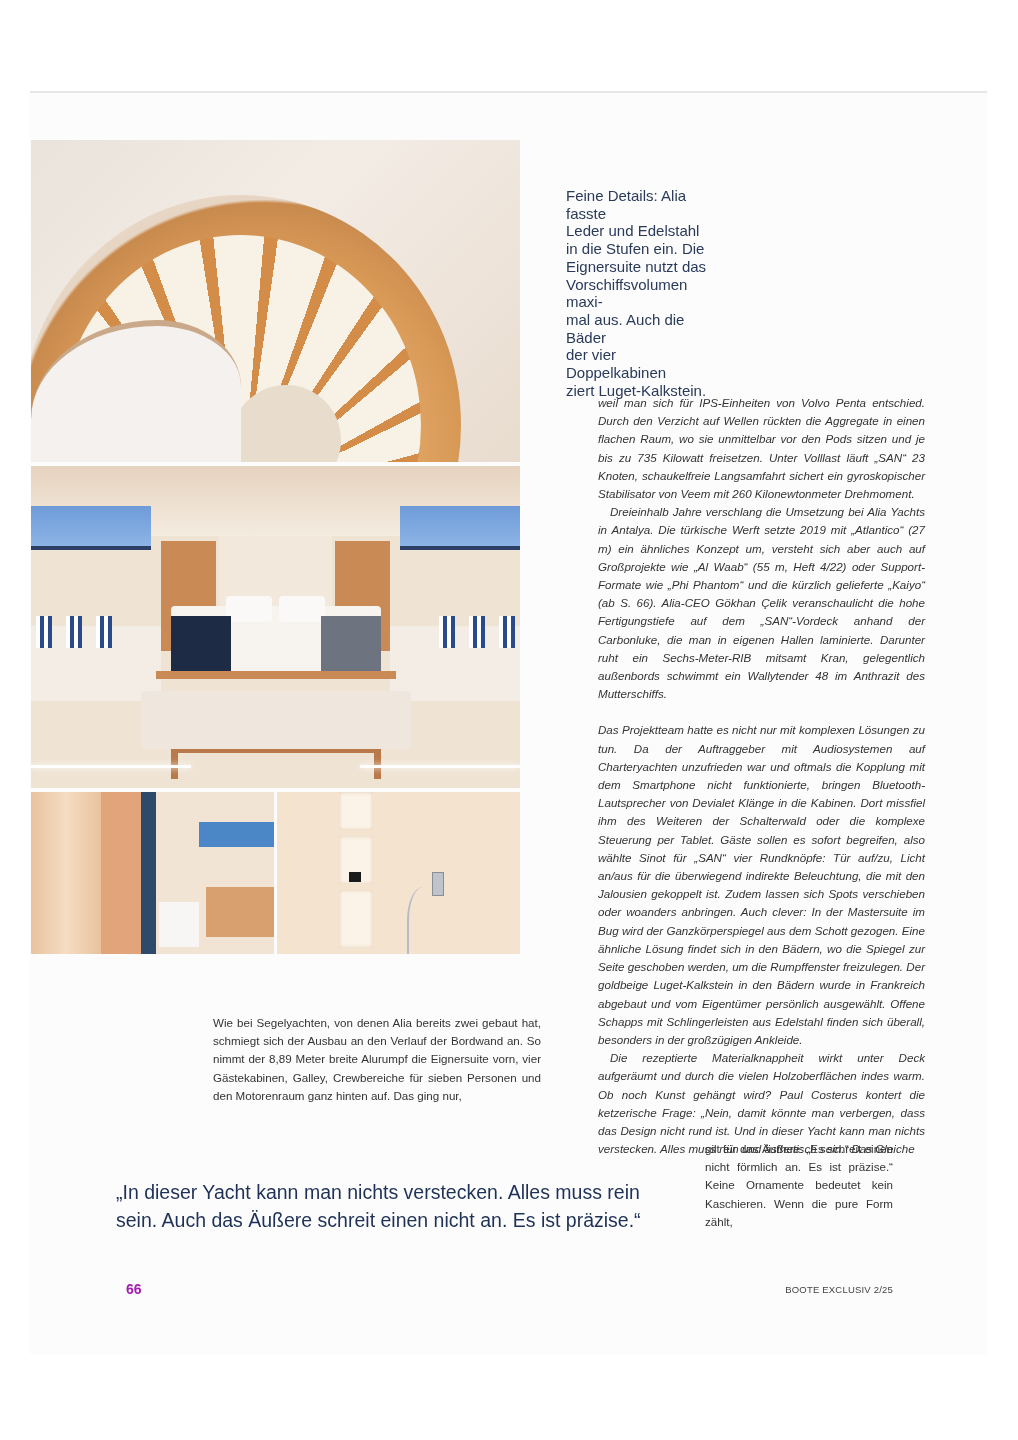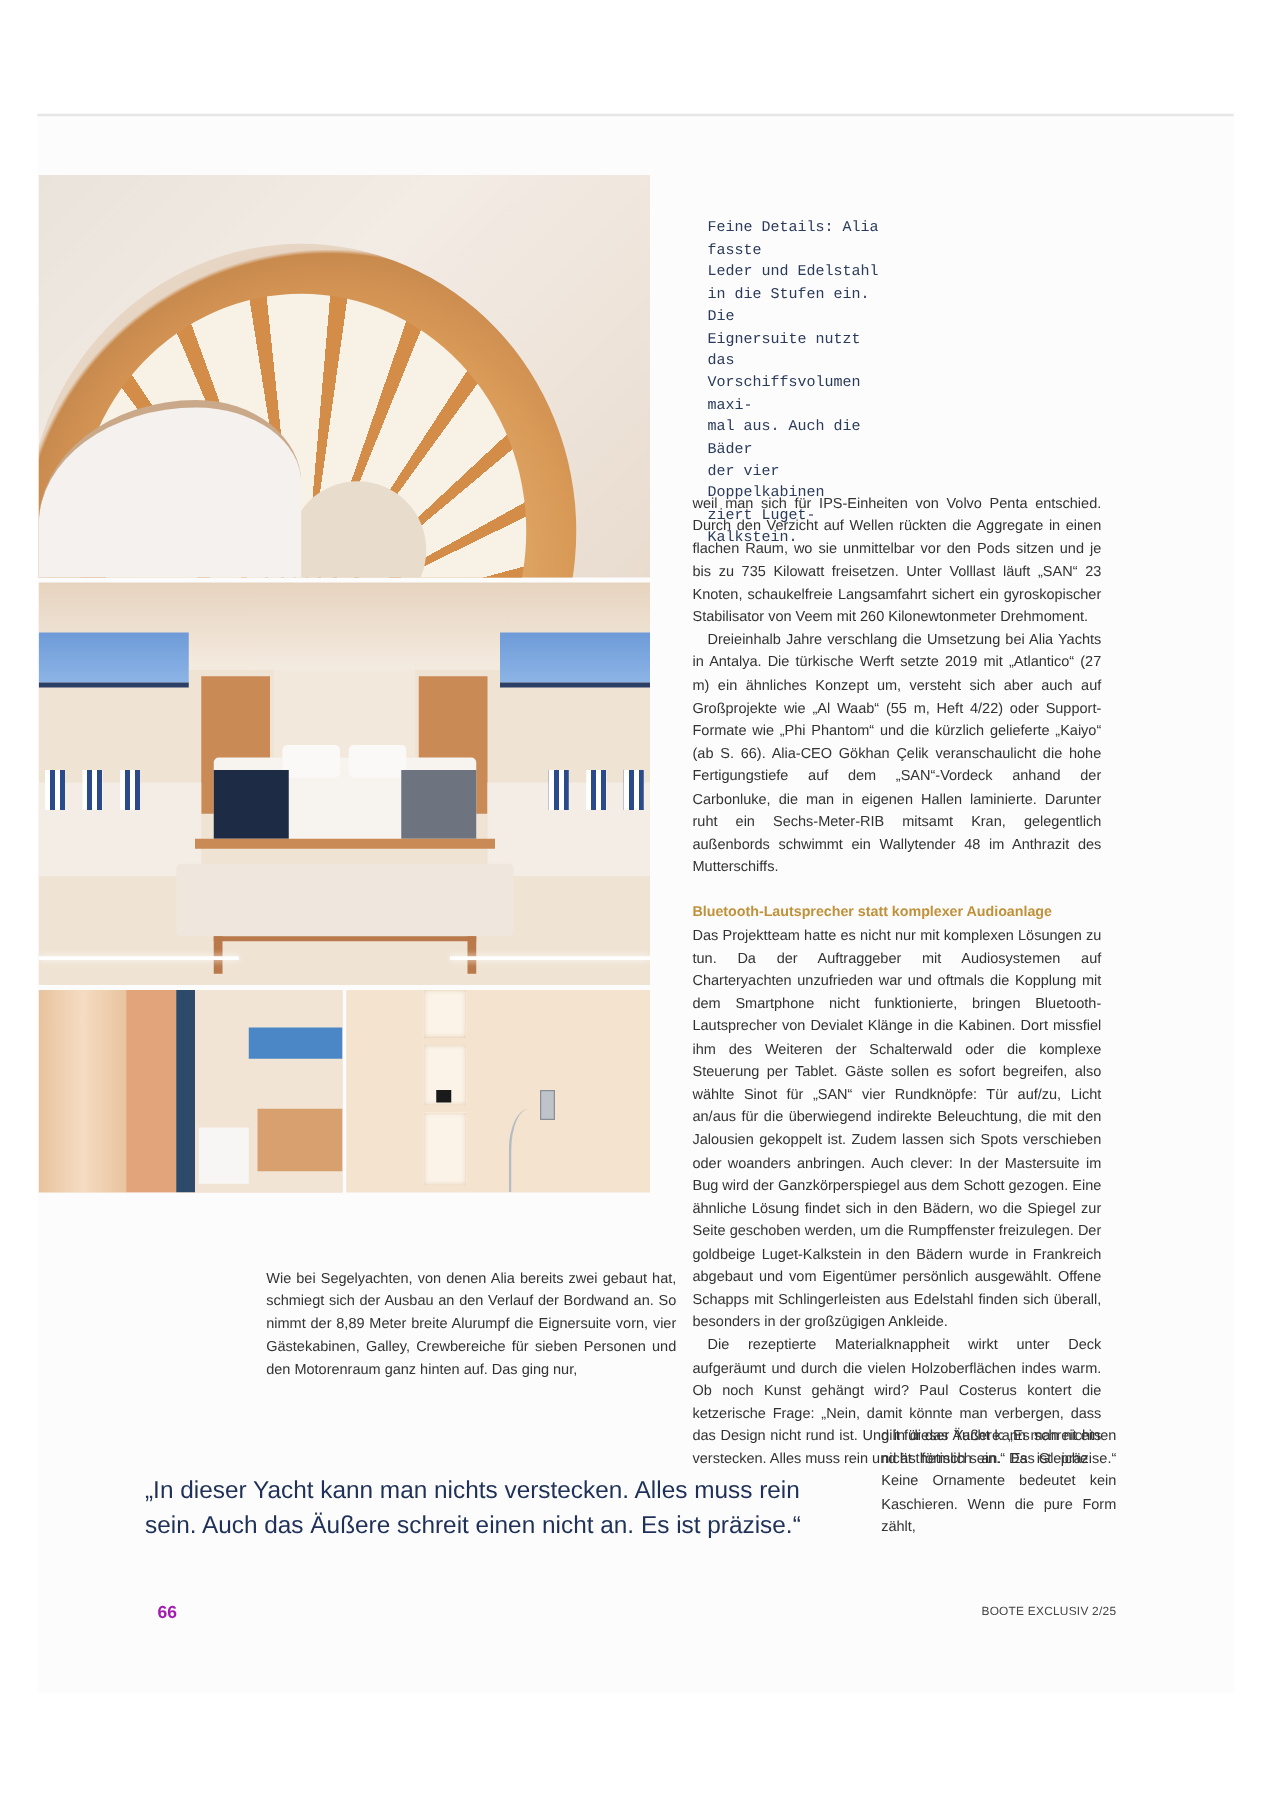--- a/index.html
+++ b/index.html
@@ -62,21 +62,21 @@
   .p-shower .niche { position: absolute; left: 62px; width: 34px; background: #fbf3e8; box-shadow: inset 0 0 4px #e3cbb0; }
   .p-shower .n1 { top: 0; height: 38px; } .p-shower .n2 { top: 44px; height: 48px; } .p-shower .n3 { top: 98px; height: 58px; }
   .p-shower .box { position: absolute; left: 72px; top: 80px; width: 12px; height: 10px; background: #1a1a1a; }
   .p-shower .valve { position: absolute; left: 155px; top: 80px; width: 10px; height: 22px; background: #bfc4cb; border: 1px solid #8a8f96; }
   .p-shower .hose { position: absolute; left: 130px; top: 95px; width: 30px; height: 67px;
                     border-left: 2px solid #b7bcc2; border-radius: 50% 0 0 0; }
 
   .text { position: absolute; font-size: 11.6px; line-height: 18.2px; color: #333333; }
   .text p { margin: 0; text-align: justify; text-align-last: left; }
   .indent { text-indent: 12px; }
-  .caption { position: absolute; left: 566px; top: 174px; width: 150px; font-size: 12px; line-height: 17.7px; color: #2a3a5a; font-family: Liberation Mono, monospace; }
+  .caption { position: absolute; left: 566px; top: 187px; width: 150px; font-size: 15px; line-height: 17.7px; color: #2a3a5a; }
   .head { font-weight: bold; color: #c0913a; font-size: 11.4px; line-height: 18.2px; }
   .quote { position: absolute; left: 116px; top: 1178px; width: 560px; font-size: 19.5px; line-height: 28px;
            color: #1f3158; }
   .folio { position: absolute; left: 126px; top: 1281px; font-size: 14px; font-weight: bold; color: #a21caf; }
   .footer { position: absolute; left: 760px; top: 1284px; width: 133px; text-align: right; font-size: 9.5px; color: #444; letter-spacing: 0.2px; }
 </style>
 </head>
 <body>
 
 <div class="page"></div>
@@ -138,25 +138,24 @@
   <div>Feine Details: Alia fasste</div>
   <div>Leder und Edelstahl</div>
   <div>in die Stufen ein. Die</div>
   <div>Eignersuite nutzt das</div>
   <div>Vorschiffsvolumen maxi-</div>
   <div>mal aus. Auch die Bäder</div>
   <div>der vier Doppelkabinen</div>
   <div>ziert Luget-Kalkstein.</div>
 </div>
 
-<div class="text" style="left:554px; top:394px; width:327px;">
+<div class="text" style="left:598px; top:394px; width:327px;font-style:italic;">
   <p>weil man sich für IPS-Einheiten von Volvo Penta entschied. Durch den Verzicht auf Wellen rückten die Aggregate in einen flachen Raum, wo sie unmittelbar vor den Pods sitzen und je bis zu 735 Kilowatt freisetzen. Unter Volllast läuft „SAN“ 23 Knoten, schaukelfreie Langsamfahrt sichert ein gyroskopischer Stabilisator von Veem mit 260 Kilonewtonmeter Drehmoment.</p>
   <p class="indent">Dreieinhalb Jahre verschlang die Umsetzung bei Alia Yachts in Antalya. Die türkische Werft setzte 2019 mit „Atlantico“ (27 m) ein ähnliches Konzept um, versteht sich aber auch auf Großprojekte wie „Al Waab“ (55 m, Heft 4/22) oder Support-Formate wie „Phi Phantom“ und die kürzlich gelieferte „Kaiyo“ (ab S. 66). Alia-CEO Gökhan Çelik veranschaulicht die hohe Fertigungstiefe auf dem „SAN“-Vordeck anhand der Carbonluke, die man in eigenen Hallen laminierte. Darunter ruht ein Sechs-Meter-RIB mitsamt Kran, gelegentlich außenbords schwimmt ein Wallytender 48 im Anthrazit des Mutterschiffs.</p>
   <p style="height:18px"></p>
-  <p class="head">Bluetooth-Lautsprecher statt komplexer Audioanlage</p>
   <p>Das Projektteam hatte es nicht nur mit komplexen Lösungen zu tun. Da der Auftraggeber mit Audiosystemen auf Charteryachten unzufrieden war und oftmals die Kopplung mit dem Smartphone nicht funktionierte, bringen Bluetooth-Lautsprecher von Devialet Klänge in die Kabinen. Dort missfiel ihm des Weiteren der Schalterwald oder die komplexe Steuerung per Tablet. Gäste sollen es sofort begreifen, also wählte Sinot für „SAN“ vier Rundknöpfe: Tür auf/zu, Licht an/aus für die überwiegend indirekte Beleuchtung, die mit den Jalousien gekoppelt ist. Zudem lassen sich Spots verschieben oder woanders anbringen. Auch clever: In der Mastersuite im Bug wird der Ganzkörperspiegel aus dem Schott gezogen. Eine ähnliche Lösung findet sich in den Bädern, wo die Spiegel zur Seite geschoben werden, um die Rumpffenster freizulegen. Der goldbeige Luget-Kalkstein in den Bädern wurde in Frankreich abgebaut und vom Eigentümer persönlich ausgewählt. Offene Schapps mit Schlingerleisten aus Edelstahl finden sich überall, besonders in der großzügigen Ankleide.</p>
   <p class="indent">Die rezeptierte Materialknappheit wirkt unter Deck aufgeräumt und durch die vielen Holzoberflächen indes warm. Ob noch Kunst gehängt wird? Paul Costerus kontert die ketzerische Frage: „Nein, damit könnte man verbergen, dass das Design nicht rund ist. Und in dieser Yacht kann man nichts verstecken. Alles muss rein und ästhetisch sein.“ Das Gleiche</p>
 </div>
 
 <div class="text" style="left:705px; top:1140px; width:188px;">
   <p>gilt für das Äußere: „Es schreit einen nicht förmlich an. Es ist präzise.“ Keine Ornamente bedeutet kein Kaschieren. Wenn die pure Form zählt,</p>
 </div>
 
 <div class="text" style="left:213px; top:996px; width:328px;">
   <p style="height:18px"></p>

